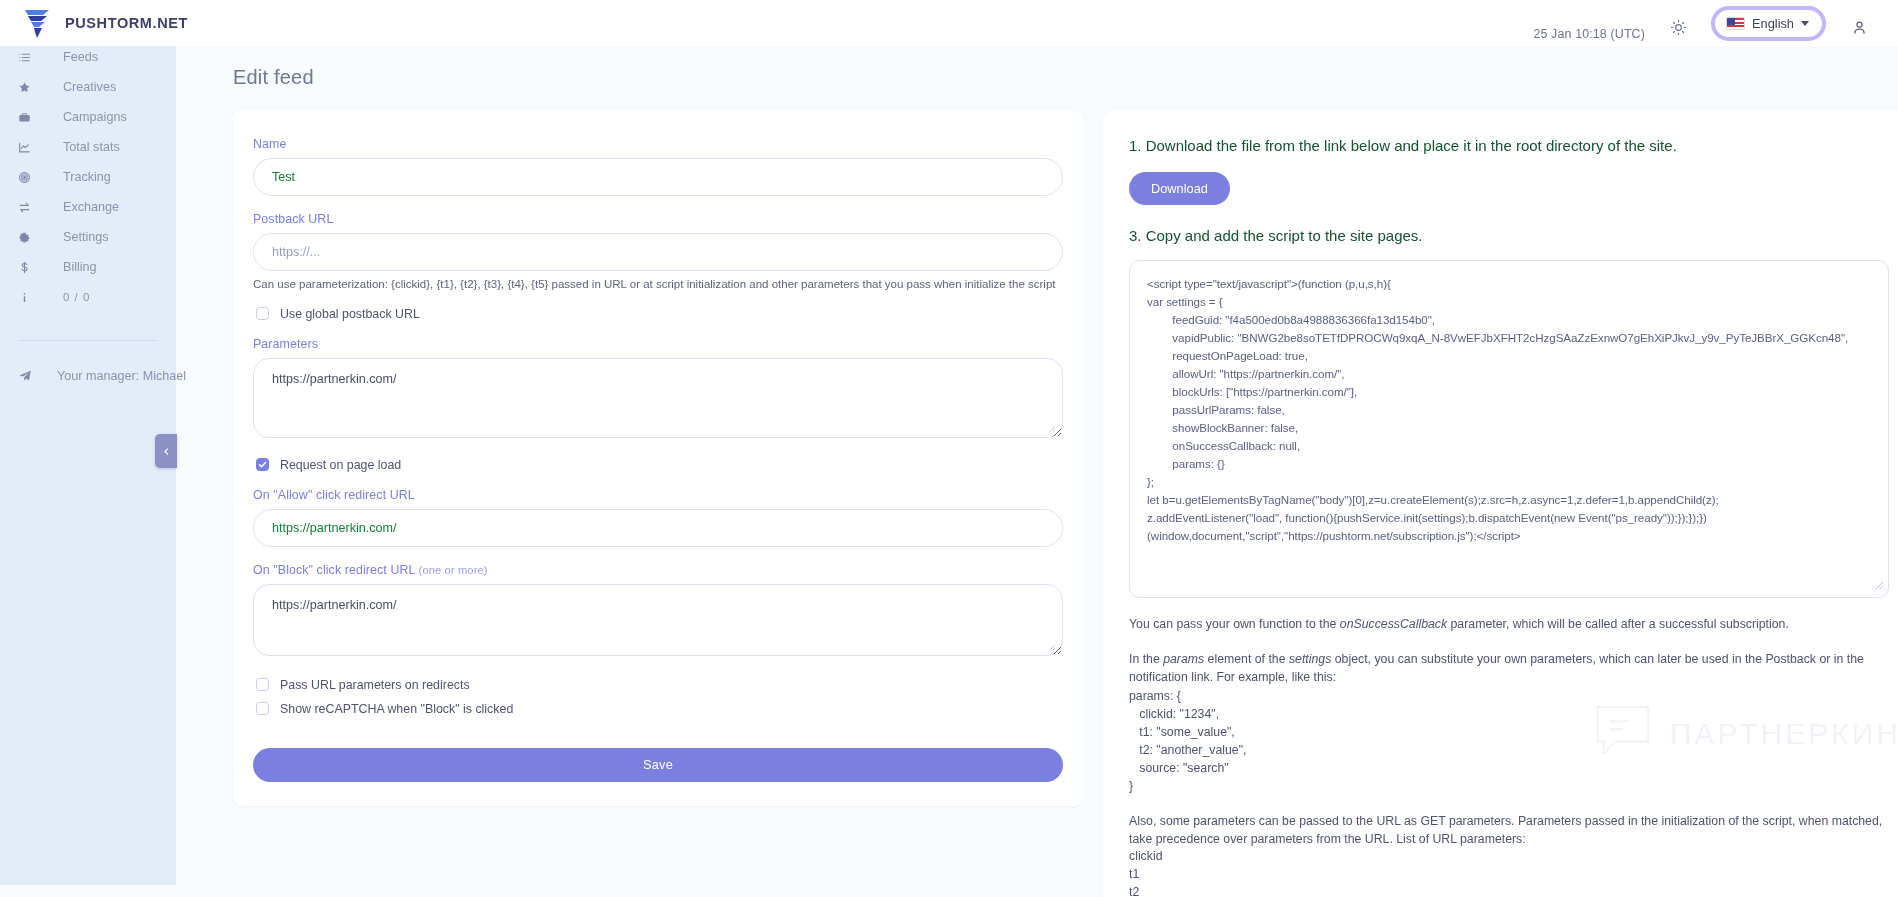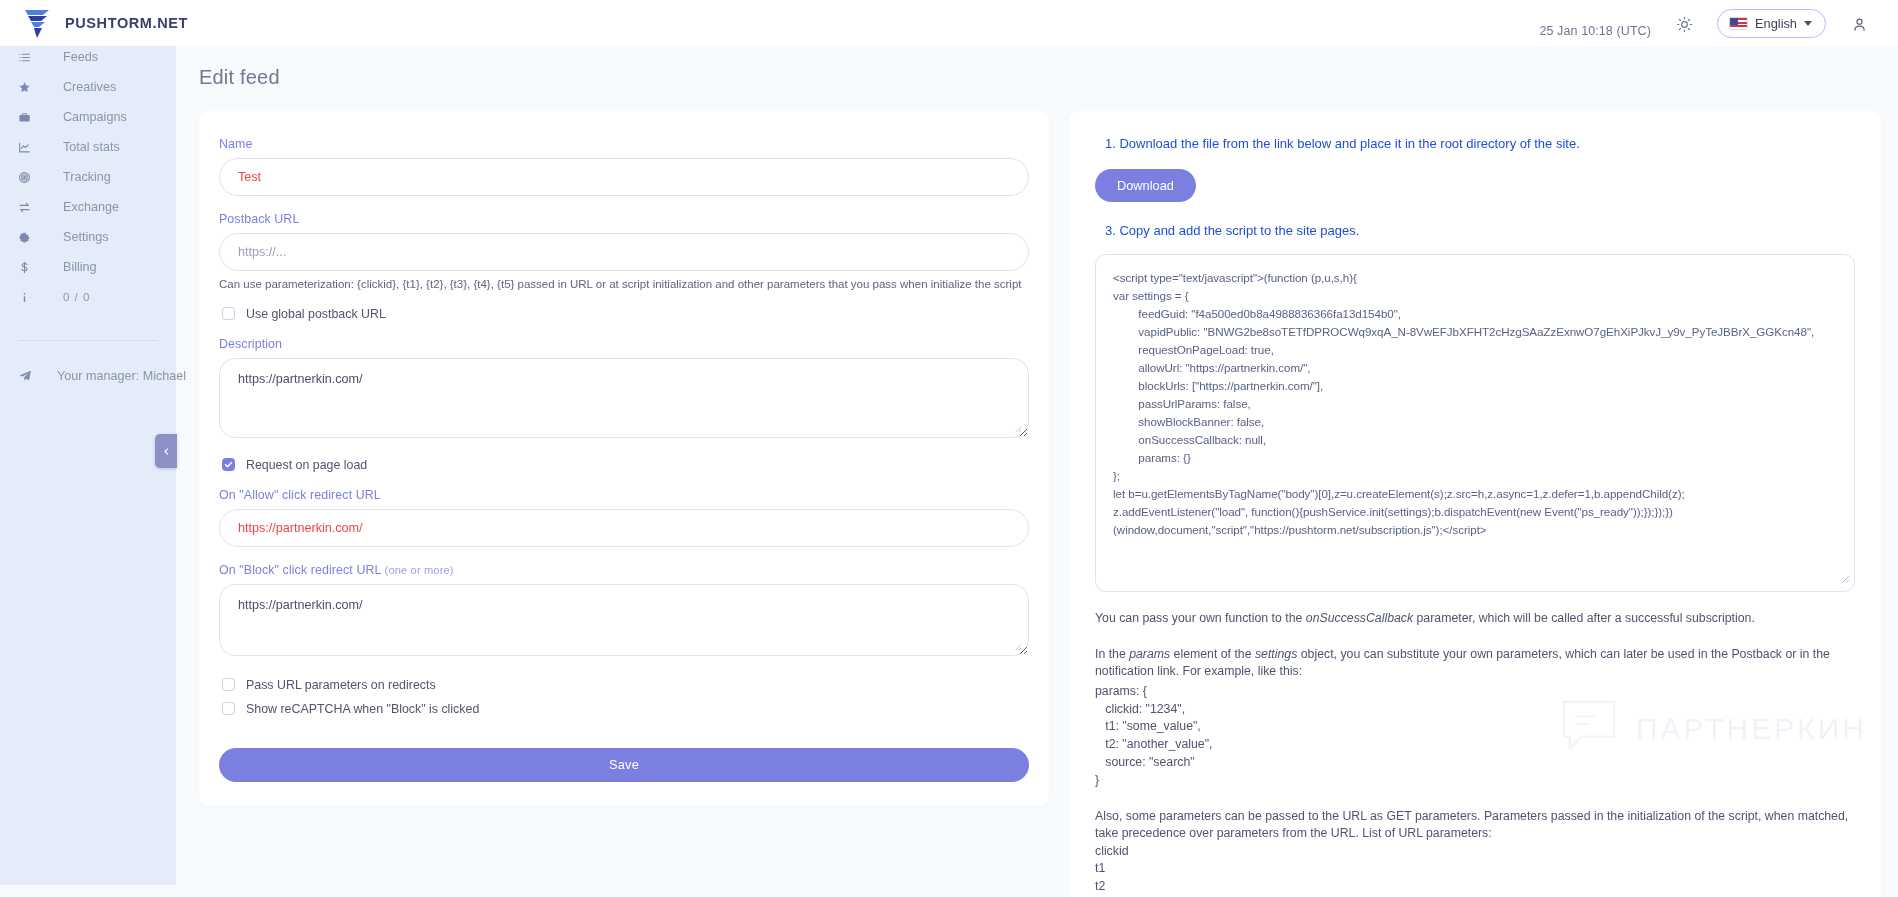--- a/index.html
+++ b/index.html
@@ -26,21 +26,21 @@
   .topbar-right {
     margin-left: auto; display: flex; align-items: flex-end; gap: 20px; padding-right: 26px;
   }
   .top-date { font-size: 12.5px; color: #6d7690; letter-spacing: .1px; }
   .theme-btn {
     width: 26px; height: 26px; display: flex; align-items: center; justify-content: center;
     color: #6d7690; cursor: pointer;
   }
   .lang-pill {
     display: flex; align-items: center; gap: 7px;
-    border: 1px solid #c4b5fd; border-radius: 20px;
+    border: 4px solid #c4b5fd; border-radius: 20px;
     padding: 6px 13px 6px 11px; background: #fff; cursor: pointer;
   }
   .flag { width: 19px; height: 13px; border-radius: 2px; overflow: hidden; position: relative; flex: none;
           background: #ffffff; border: .5px solid #d6d9e6; }
   .flag .stripes { position: absolute; inset: 0; background:
      repeating-linear-gradient(to bottom, #d8324a 0, #d8324a 2px, #ffffff 2px, #ffffff 3.7px); }
   .flag .canton { position: absolute; left: 0; top: 0; width: 8px; height: 7px; background: #3c4a9a; }
   .lang-label { font-size: 12.8px; color: #3d4258; }
   .caret { width: 0; height: 0; border-left: 4px solid transparent; border-right: 4px solid transparent;
            border-top: 5px solid #4a4f66; }
@@ -67,39 +67,39 @@
   .manager .nav-label { margin-left: 25px; }
   .collapse-btn {
     position: absolute; left: 155px; top: 400px; width: 22px; height: 34px;
     background: #8b91c5; border-radius: 5px 0 0 5px;
     display: flex; align-items: center; justify-content: center; cursor: pointer;
     box-shadow: 0 1px 3px rgba(60,70,120,.25);
   }
   .collapse-btn svg { color: #fff; }
 
   
-  .page { position: absolute; top: 46px; left: 176px; width: 1722px; height: 851px; background: #f7fbfd; }
+  .page { position: absolute; top: 46px; left: 176px; width: 1722px; height: 851px; background: #f7fbfd; padding-left: 34px; }
   .page-title {
     font-size: 20px; color: #70778f; font-weight: 400;
     padding: 20px 0 0 23px; letter-spacing: .2px;
   }
   .columns { display: flex; gap: 20px; padding: 22px 26px 0 23px; align-items: flex-start; }
 
   
   .card-left {
     width: 850px; background: #ffffff; border-radius: 9px;
     padding: 26px 20px 24px 20px; flex: none;
     box-shadow: 0 1px 2px rgba(120,130,170,.07);
   }
   .field { margin-bottom: 4px; }
   .flabel { font-size: 12.4px; color: #7b7fe0; margin-bottom: 7px; display: block; letter-spacing: .1px; }
   .flabel .sub { font-size: 11.2px; color: #9ba0e8; }
   .finput {
     width: 100%; height: 38px; border: 1px solid #dfe1f3; border-radius: 19px;
-    padding: 0 18px; font-size: 12.6px; color: #ef4444; background: #fff;
+    padding: 0 18px; font-size: 12.6px; color: #15803d; background: #fff;
     font-family: "Liberation Sans", sans-serif; outline: none;
   }
   .finput::placeholder { color: #9aa0b8; }
   .ftext {
     width: 100%; border: 1px solid #dfe1f3; border-radius: 16px;
     padding: 13px 18px; font-size: 12.6px; color: #4a4f68; background: #fff;
     font-family: "Liberation Sans", sans-serif; outline: none; resize: vertical;
   }
   .ftext.d1 { height: 80px; }
   .ftext.d2 { height: 72px; }
@@ -119,21 +119,21 @@
     font-family: "Liberation Sans", sans-serif; cursor: pointer; margin-top: 16px;
     letter-spacing: .2px;
   }
 
   
   .card-right {
     width: 812px; background: #ffffff; border-radius: 9px;
     padding: 24px 26px 0 26px; flex: none; min-height: 800px; position: relative;
     box-shadow: 0 1px 2px rgba(120,130,170,.07); overflow: hidden;
   }
-  .step { font-size: 13px; color: #1d4ed8; line-height: 1.4; margin-left: 10px; }
+  .step { font-size: 15px; color: #14532d; line-height: 1.4; }
   .dlbtn {
     margin: 16px 0 20px 0; height: 33px; padding: 0 22px; border: none; border-radius: 17px;
     background: #7b7fe0; color: #fff; font-size: 12.8px;
     font-family: "Liberation Sans", sans-serif; cursor: pointer;
   }
   .codebox {
     margin-top: 14px; border: 1px solid #dfe1f3; border-radius: 11px;
     padding: 14px 17px; height: 338px; overflow: hidden; position: relative;
     background: #fff;
   }
@@ -328,21 +328,21 @@
       </div>
 
       <div class="chkrow">
         <span class="chkbox">
           
         </span>
         <span class="chklabel">Use global postback URL</span>
       </div>
 
       <div class="field rel">
-        <label class="flabel">Description</label>
+        <label class="flabel">Parameters</label>
         <div class="rel">
           <textarea class="ftext d1" style="">https://partnerkin.com/</textarea>
           <span class="textarea-grip">
             <svg width="9" height="9" viewBox="0 0 10 10" stroke="currentColor" stroke-width="1">
                 <path d="M9 3L3 9M9 6.5L6.5 9"></path>
               </svg>
           </span>
         </div>
       </div>
 

